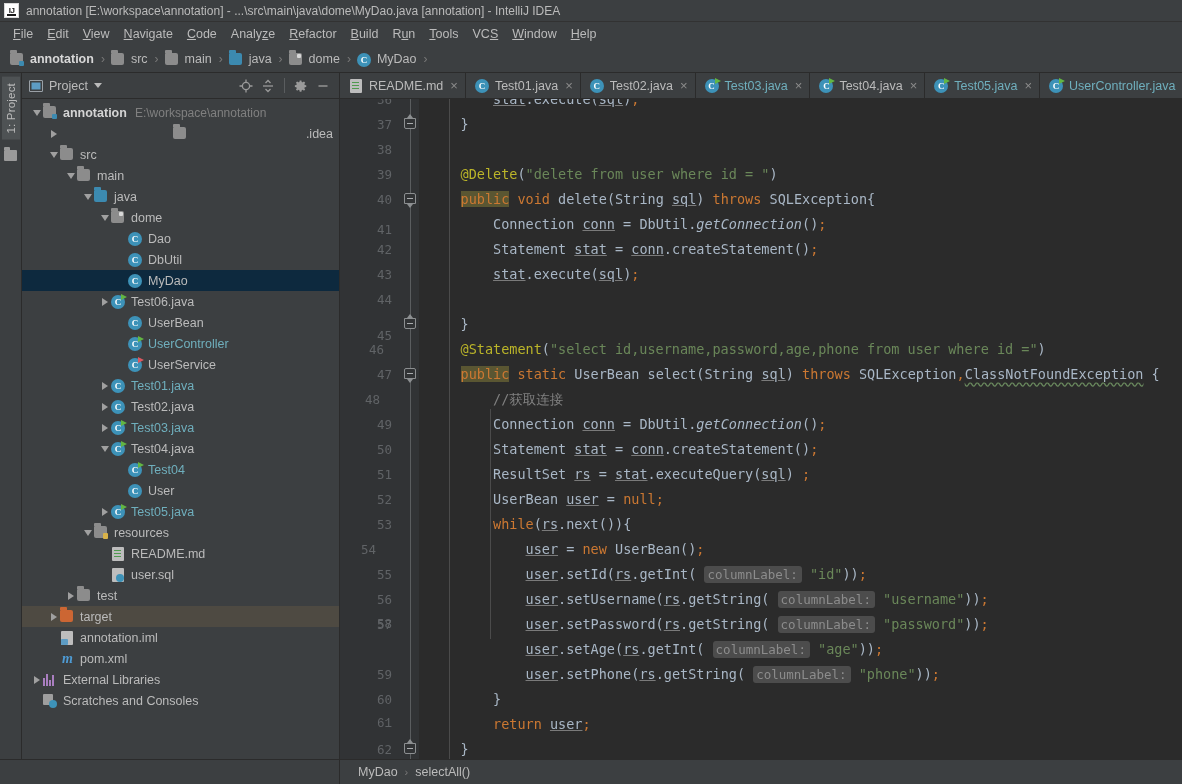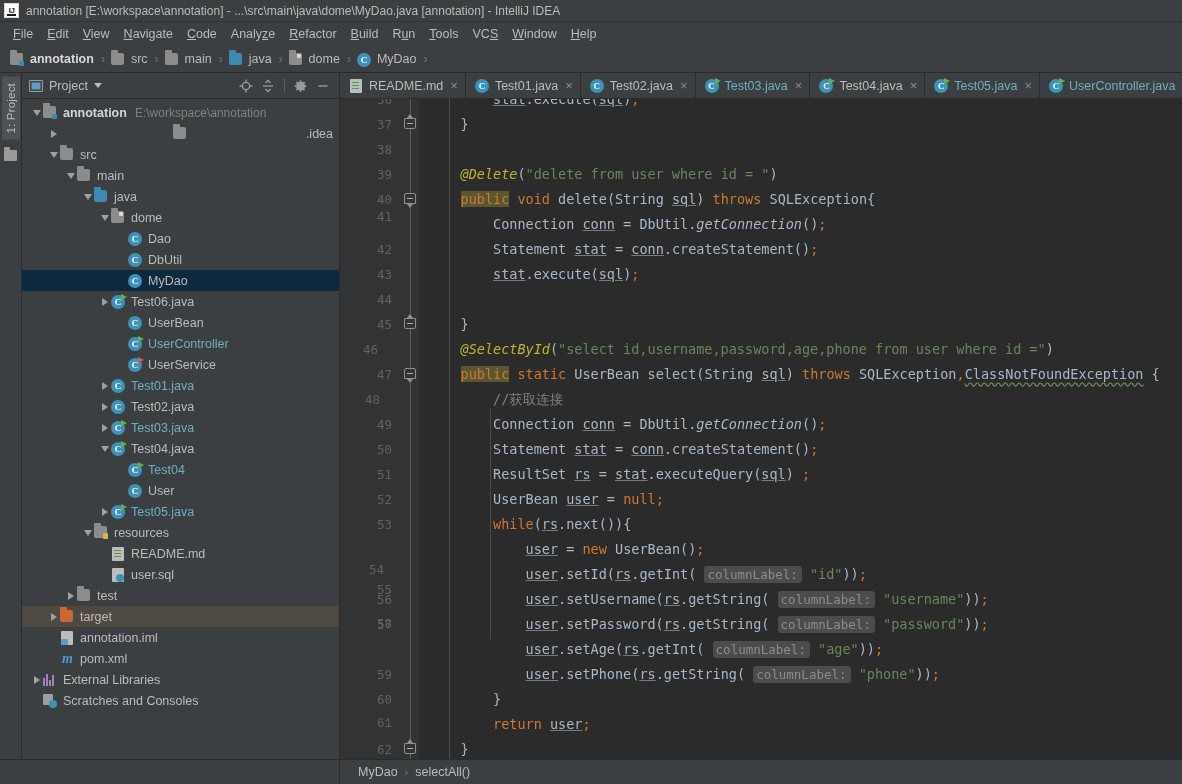--- a/index.html
+++ b/index.html
@@ -299,21 +299,21 @@
   .cline {
     height: 25px; line-height: 25px; white-space: pre;
     font-size: 13.5px; color: #a9b7c6; padding-left: 9px;
   }
   .indent-guide {
     position: absolute; width: 1px; background: #4b4b4b; left: 47px;
   }
 
   
   .kw  { color: #cc7832; }
-  .ann { color: #bbb529; font-style: italic; }
+  .ann { color: #bbb529; }
   .str { color: #6a8759; }
   .cmt { color: #808080; }
   .sfn { color: #a9b7c6; font-style: italic; }
   .pun { color: #a9b7c6; }
   .semi { color: #cc7832; }
   .local-u { color: #a9b7c6; text-decoration: underline; text-decoration-color: #7a7a7a; }
   .hl-ident { background: #5a5632; }
   .hint {
     background: #4c4c4c; color: #8c8c8c;
     border-radius: 3px; padding: 1px 4px 1px 3px;
@@ -745,35 +745,35 @@
             <span class="tlabel teal">UserController.java</span>
           </div>
         </div>
       <div class="code-wrap">
         <div class="gutter" id="gutter">
             <div class="ln" style="position: absolute; top: -12px; left: 0px; right: 0px;">36</div>
             <div class="ln" style="position: absolute; top: 13px; left: 12px; right: 0px;">37</div>
             <div class="ln" style="position: absolute; top: 38px; left: 0px; right: 0px;">38</div>
             <div class="ln" style="position: absolute; top: 63px; left: 0px; right: 0px;">39</div>
             <div class="ln" style="position: absolute; top: 88px; left: 0px; right: 0px;">40</div>
-            <div class="ln" style="position: absolute; top: 105px; left: 0px; right: 0px;">41</div>
+            <div class="ln" style="position: absolute; top: 118px; left: 0px; right: 0px;">41</div>
             <div class="ln" style="position: absolute; top: 138px; left: 0px; right: 0px;">42</div>
             <div class="ln" style="position: absolute; top: 163px; left: 0px; right: 0px;">43</div>
             <div class="ln" style="position: absolute; top: 188px; left: 0px; right: 0px;">44</div>
-            <div class="ln" style="position: absolute; top: 213px; left: 0px; right: 0px; text-align: right;">45</div>
-            <div class="ln" style="position: absolute; top: 238px; left: 0px; right: 14px;">46</div>
+            <div class="ln" style="position: absolute; top: 224px; left: 0px; right: 0px; text-align: right;">45</div>
+            <div class="ln" style="position: absolute; top: 238px; left: 0px; right: 8px;">46</div>
             <div class="ln" style="position: absolute; top: 263px; left: 0px; right: 0px;">47</div>
             <div class="ln" style="position: absolute; top: 288px; left: 0px; right: 12px;">48</div>
             <div class="ln" style="position: absolute; top: 313px; left: 0px; right: 0px;">49</div>
             <div class="ln" style="position: absolute; top: 338px; left: 0px; right: 0px;">50</div>
             <div class="ln" style="position: absolute; top: 363px; left: 0px; right: 0px;">51</div>
             <div class="ln" style="position: absolute; top: 388px; left: 0px; right: 0px;">52</div>
             <div class="ln" style="position: absolute; top: 413px; left: 0px; right: 0px;">53</div>
-            <div class="ln" style="position: absolute; top: 438px; left: 0px; right: 8px; margin-top: 20px;">54</div>
-            <div class="ln" style="position: absolute; top: 463px; left: 0px; right: 0px; margin-top: 15px;">55</div>
+            <div class="ln" style="position: absolute; top: 438px; left: 0px; right: 16px;">54</div>
+            <div class="ln" style="position: absolute; top: 463px; left: 0px; right: 0px;">55</div>
             <div class="ln" style="position: absolute; top: 488px; left: 0px; right: 0px;">56</div>
             <div class="ln" style="position: absolute; top: 513px; left: 0px; right: 0px;">57</div>
             <div class="ln" style="position: absolute; top: 512px; left: 0px; right: 0px;">58</div>
             <div class="ln" style="position: absolute; top: 563px; left: 0px; right: 0px;">59</div>
             <div class="ln" style="position: absolute; top: 588px; left: 0px; right: 0px;">60</div>
             <div class="ln" style="position: absolute; top: 613px; left: 0px; right: 0px; font-family: Liberation Mono, monospace;">61</div>
             <div class="ln" style="position: absolute; top: 638px; left: 0px; right: 0px;">62</div>
           </div>
         <div class="fold-col" id="foldcol">
             <div class="fold-line" style="top: 0px; height: 660px;"></div>
@@ -797,21 +797,21 @@
             <div class="cline" style="position: absolute; top: -12px; left: 0px; right: 0px;">        <span class="local-u">stat</span><span class="pun">.</span><span class="pun">execute</span><span class="pun">(</span><span class="local-u">sql</span><span class="pun">)</span><span class="semi">;</span></div>
             <div class="cline" style="position: absolute; top: 13px; left: 0px; right: 0px;">    <span class="pun">}</span></div>
             <div class="cline" style="position: absolute; top: 38px; left: 0px; right: 0px;"></div>
             <div class="cline" style="position: absolute; top: 63px; left: 0px; right: 0px;">    <span class="ann">@Delete</span><span class="pun">(</span><span class="str">"delete from user where id = "</span><span class="pun">)</span></div>
             <div class="cline" style="position: absolute; top: 88px; left: 0px; right: 0px;">    <span class="kw hl-ident">public</span><span class="pun"> </span><span class="kw">void</span><span class="pun"> </span><span class="pun">delete</span><span class="pun">(</span><span class="pun">String</span><span class="pun"> </span><span class="local-u">sql</span><span class="pun">)</span><span class="pun"> </span><span class="kw">throws</span><span class="pun"> </span><span class="pun">SQLException</span><span class="pun">{</span></div>
             <div class="cline" style="position: absolute; top: 113px; left: 0px; right: 0px;">        <span class="pun">Connection</span><span class="pun"> </span><span class="local-u">conn</span><span class="pun"> </span><span class="pun">=</span><span class="pun"> </span><span class="pun">DbUtil</span><span class="pun">.</span><span class="sfn">getConnection</span><span class="pun">(</span><span class="pun">)</span><span class="semi">;</span></div>
             <div class="cline" style="position: absolute; top: 138px; left: 0px; right: 0px;">        <span class="pun">Statement</span><span class="pun"> </span><span class="local-u">stat</span><span class="pun"> </span><span class="pun">=</span><span class="pun"> </span><span class="local-u">conn</span><span class="pun">.</span><span class="pun">createStatement</span><span class="pun">(</span><span class="pun">)</span><span class="semi">;</span></div>
             <div class="cline" style="position: absolute; top: 163px; left: 0px; right: 0px;">        <span class="local-u">stat</span><span class="pun">.</span><span class="pun">execute</span><span class="pun">(</span><span class="local-u">sql</span><span class="pun">)</span><span class="semi">;</span></div>
             <div class="cline" style="position: absolute; top: 188px; left: 0px; right: 0px;"></div>
             <div class="cline" style="position: absolute; top: 213px; left: 0px; right: 0px;">    <span class="pun">}</span></div>
-            <div class="cline" style="position: absolute; top: 238px; left: 0px; right: 0px;">    <span class="ann">@SelectById</span><span class="pun">(</span><span class="str">"select id,username,password,age,phone from user where id ="</span><span class="pun">)</span></div>
+            <div class="cline" style="position: absolute; top: 238px; left: 0px; right: 0px;">    <span class="ann">@Statement</span><span class="pun">(</span><span class="str">"select id,username,password,age,phone from user where id ="</span><span class="pun">)</span></div>
             <div class="cline" style="position: absolute; top: 263px; left: 0px; right: 0px;">    <span class="kw hl-ident">public</span><span class="pun"> </span><span class="kw">static</span><span class="pun"> </span><span class="pun">UserBean</span><span class="pun"> </span><span class="pun">select</span><span class="pun">(</span><span class="pun">String</span><span class="pun"> </span><span class="local-u">sql</span><span class="pun">)</span><span class="pun"> </span><span class="kw">throws</span><span class="pun"> </span><span class="pun">SQLException</span><span class="semi">,</span><span class="squiggle">ClassNotFoundException</span><span class="pun"> </span><span class="pun">{</span></div>
             <div class="cline" style="position: absolute; top: 288px; left: 0px; right: 0px;">        <span class="cmt">//获取连接</span></div>
             <div class="cline" style="position: absolute; top: 313px; left: 0px; right: 0px;">        <span class="pun">Connection</span><span class="pun"> </span><span class="local-u">conn</span><span class="pun"> </span><span class="pun">=</span><span class="pun"> </span><span class="pun">DbUtil</span><span class="pun">.</span><span class="sfn">getConnection</span><span class="pun">(</span><span class="pun">)</span><span class="semi">;</span></div>
             <div class="cline" style="position: absolute; top: 338px; left: 0px; right: 0px;">        <span class="pun">Statement</span><span class="pun"> </span><span class="local-u">stat</span><span class="pun"> </span><span class="pun">=</span><span class="pun"> </span><span class="local-u">conn</span><span class="pun">.</span><span class="pun">createStatement</span><span class="pun">(</span><span class="pun">)</span><span class="semi">;</span></div>
             <div class="cline" style="position: absolute; top: 363px; left: 0px; right: 0px;">        <span class="pun">ResultSet</span><span class="pun"> </span><span class="local-u">rs</span><span class="pun"> </span><span class="pun">=</span><span class="pun"> </span><span class="local-u">stat</span><span class="pun">.</span><span class="pun">executeQuery</span><span class="pun">(</span><span class="local-u">sql</span><span class="pun">)</span><span class="pun"> </span><span class="semi">;</span></div>
             <div class="cline" style="position: absolute; top: 388px; left: 0px; right: 0px;">        <span class="pun">UserBean</span><span class="pun"> </span><span class="local-u">user</span><span class="pun"> </span><span class="pun">=</span><span class="pun"> </span><span class="kw">null</span><span class="semi">;</span></div>
             <div class="cline" style="position: absolute; top: 413px; left: 0px; right: 0px;">        <span class="kw">while</span><span class="pun">(</span><span class="local-u">rs</span><span class="pun">.</span><span class="pun">next</span><span class="pun">(</span><span class="pun">)</span><span class="pun">)</span><span class="pun">{</span></div>
             <div class="cline" style="position: absolute; top: 438px; left: 0px; right: 0px;">            <span class="local-u">user</span><span class="pun"> </span><span class="pun">=</span><span class="pun"> </span><span class="kw">new</span><span class="pun"> </span><span class="pun">UserBean</span><span class="pun">(</span><span class="pun">)</span><span class="semi">;</span></div>
             <div class="cline" style="position: absolute; top: 463px; left: 0px; right: 0px;">            <span class="local-u">user</span><span class="pun">.</span><span class="pun">setId</span><span class="pun">(</span><span class="local-u">rs</span><span class="pun">.</span><span class="pun">getInt</span><span class="pun">(</span><span class="pun"> </span><span class="hint">columnLabel:</span><span class="pun"> </span><span class="str">"id"</span><span class="pun">)</span><span class="pun">)</span><span class="semi">;</span></div>
             <div class="cline" style="position: absolute; top: 488px; left: 0px; right: 0px;">            <span class="local-u">user</span><span class="pun">.</span><span class="pun">setUsername</span><span class="pun">(</span><span class="local-u">rs</span><span class="pun">.</span><span class="pun">getString</span><span class="pun">(</span><span class="pun"> </span><span class="hint">columnLabel:</span><span class="pun"> </span><span class="str">"username"</span><span class="pun">)</span><span class="pun">)</span><span class="semi">;</span></div>

